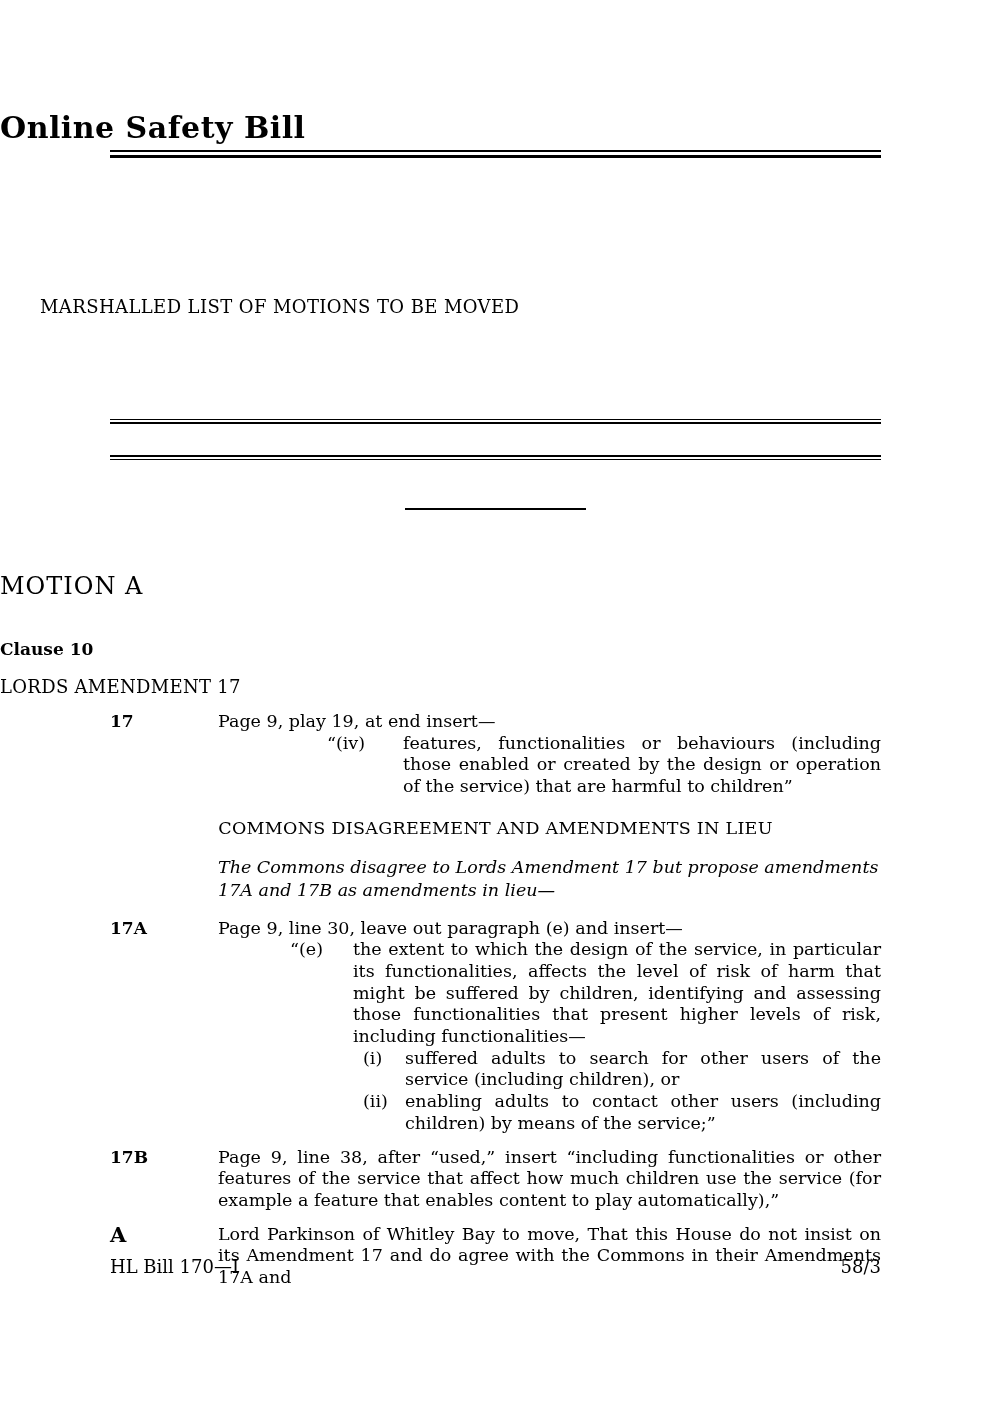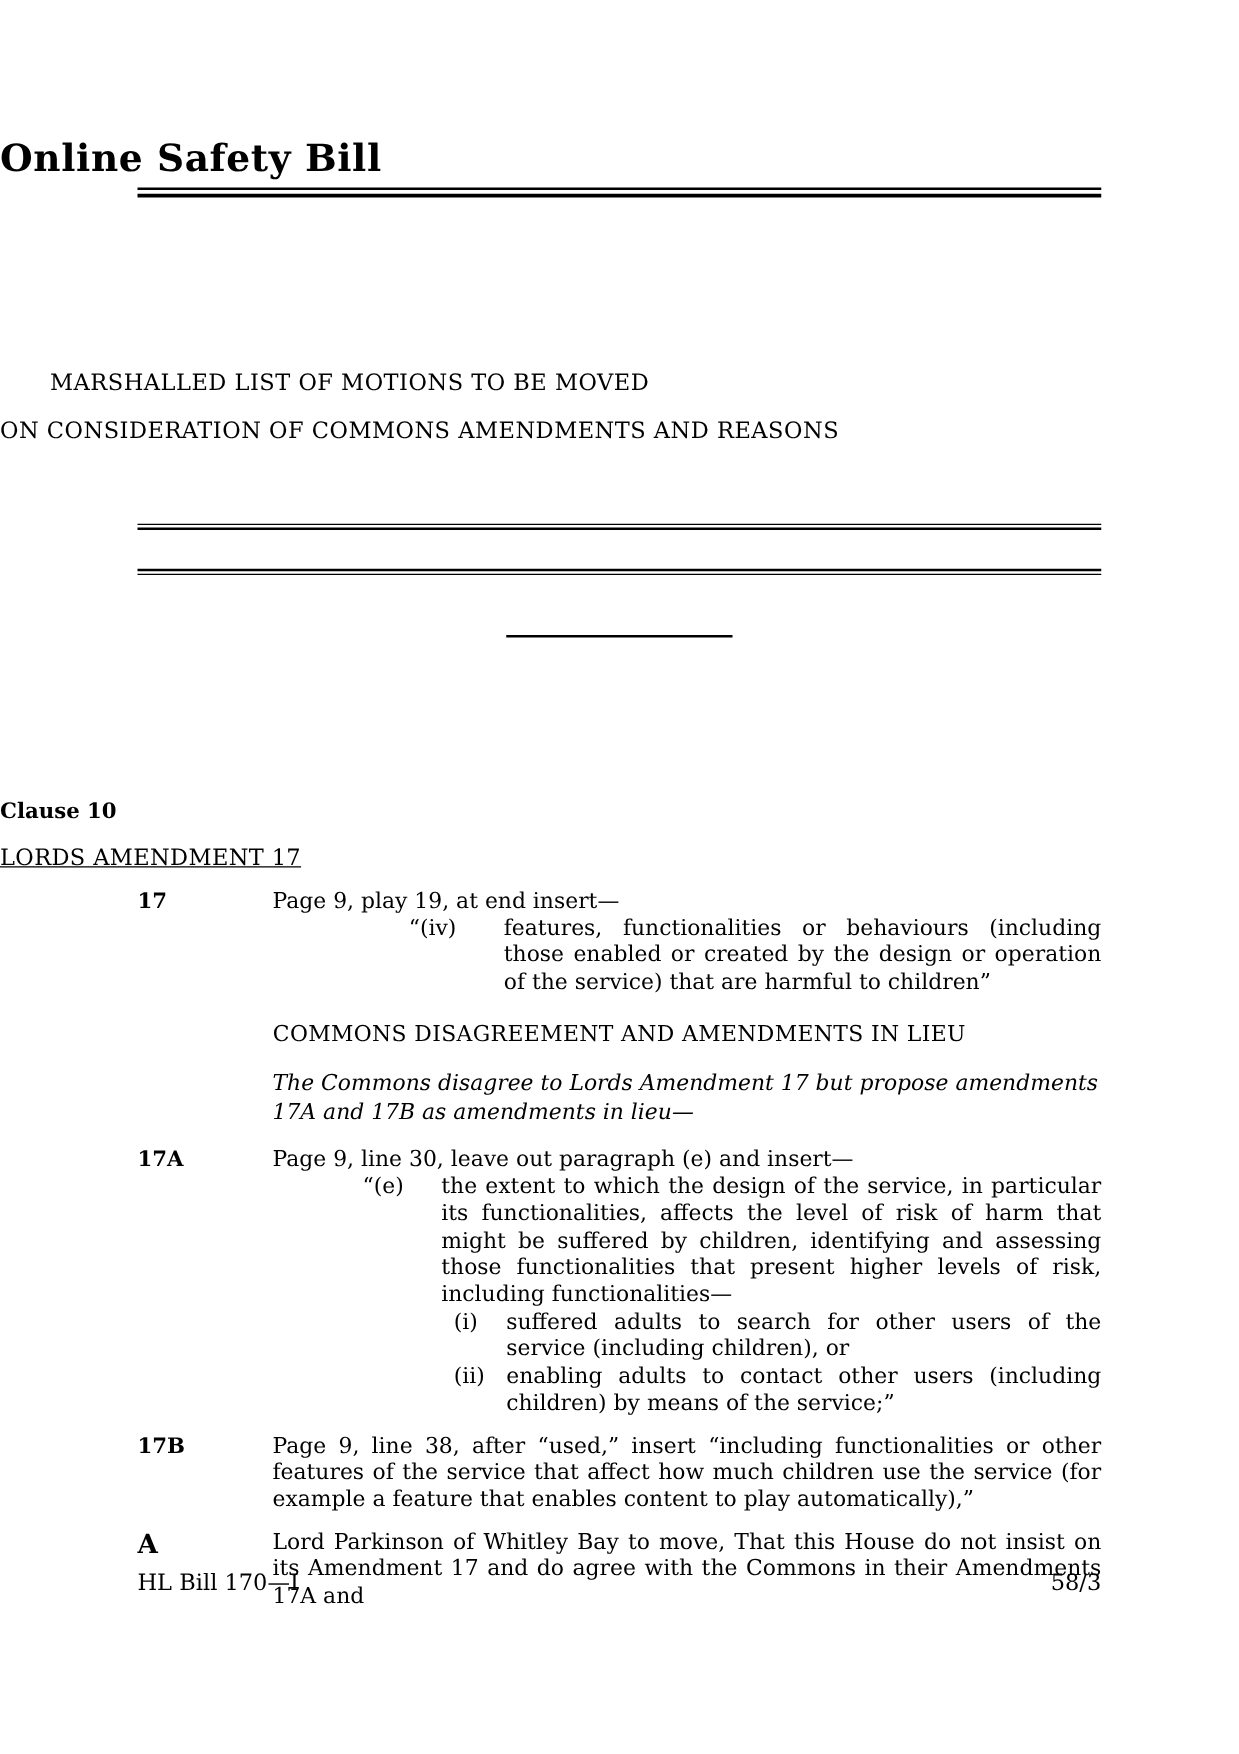--- a/index.html
+++ b/index.html
@@ -38,21 +38,21 @@
 
   .section-divider {
     position: absolute;
     left: 405px; top: 508px;
     width: 181px;
     border-top: 2px solid #000;
   }
 
   .motion-heading { top: 572px; font-size: 24px; letter-spacing: 1px; }
   .clause-heading { top: 639px; font-size: 17px; font-weight: bold; }
-  .lords-amendment-heading { top: 676px; font-size: 18px; letter-spacing: 0.3px; text-decoration: underline; }
+  .lords-amendment-heading { top: 676px; font-size: 18px; letter-spacing: 0.3px; }
 
   .content {
     position: absolute;
     left: 110px; top: 711px;
     width: 771px;
     font-size: 17.5px;
     line-height: 21.7px;
   }
   .amendment { display: flex; align-items: flex-start; }
   .amendment-label {
@@ -106,27 +106,27 @@
 </style>
 </head>
 <body>
 
 <div class="page">
 
   <div class="centered bill-title">Online Safety Bill</div>
   <div class="title-rule"></div>
 
   <div class="centered subtitle subtitle-1">MARSHALLED LIST OF MOTIONS TO BE MOVED</div>
-  <div class="centered subtitle subtitle-2">ON CONSIDERATION OF COMMONS AMENDMENTS AND REASONS</div>
 
   <div class="ref-rule ref-rule-top"></div>
   <div class="ref-rule ref-rule-bottom"></div>
 
   <div class="section-divider"></div>
 
+  <div class="centered motion-heading">MOTION A</div>
   <div class="centered clause-heading">Clause 10</div>
   <div class="centered lords-amendment-heading">LORDS AMENDMENT 17</div>
 
   <div class="content">
 
     <div class="amendment">
       <div class="amendment-label">17</div>
       <div class="amendment-body">
         <div class="lead-line">Page 9, play 19, at end insert—</div>
         <div class="jpara sub-iv">

